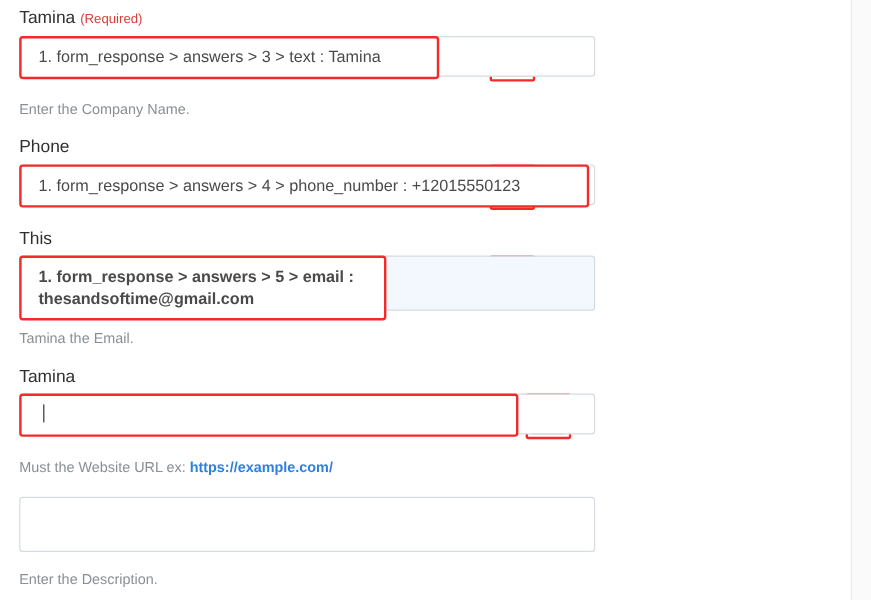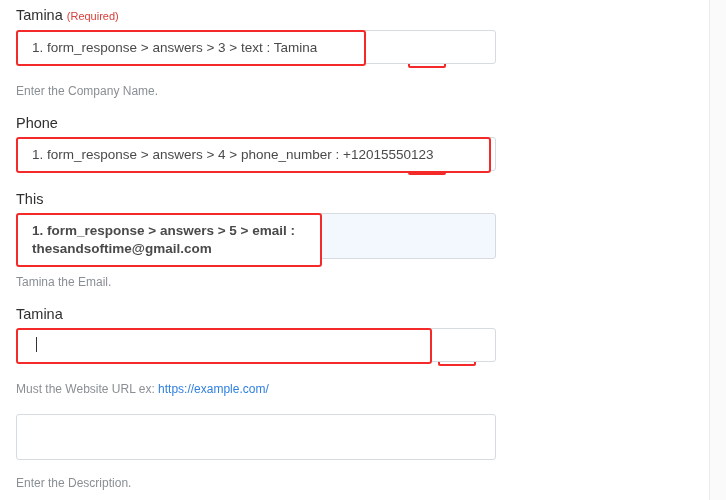--- a/index.html
+++ b/index.html
@@ -104,20 +104,21 @@
   }
   .hint {
     font-size: 12px;
     color: #8a8f94;
     margin-top: 16px;
     line-height: 15px;
   }
   .hint a {
     color: #2f7fe0;
     text-decoration: none;
+    font-weight: bold;
   }
   
   .burger-outer {
     margin-left: 8px;
     padding: 2px;
     border: 2px solid #f42a2a;
     border-radius: 2px;
     background: #fff;
     box-sizing: border-box;
   }

